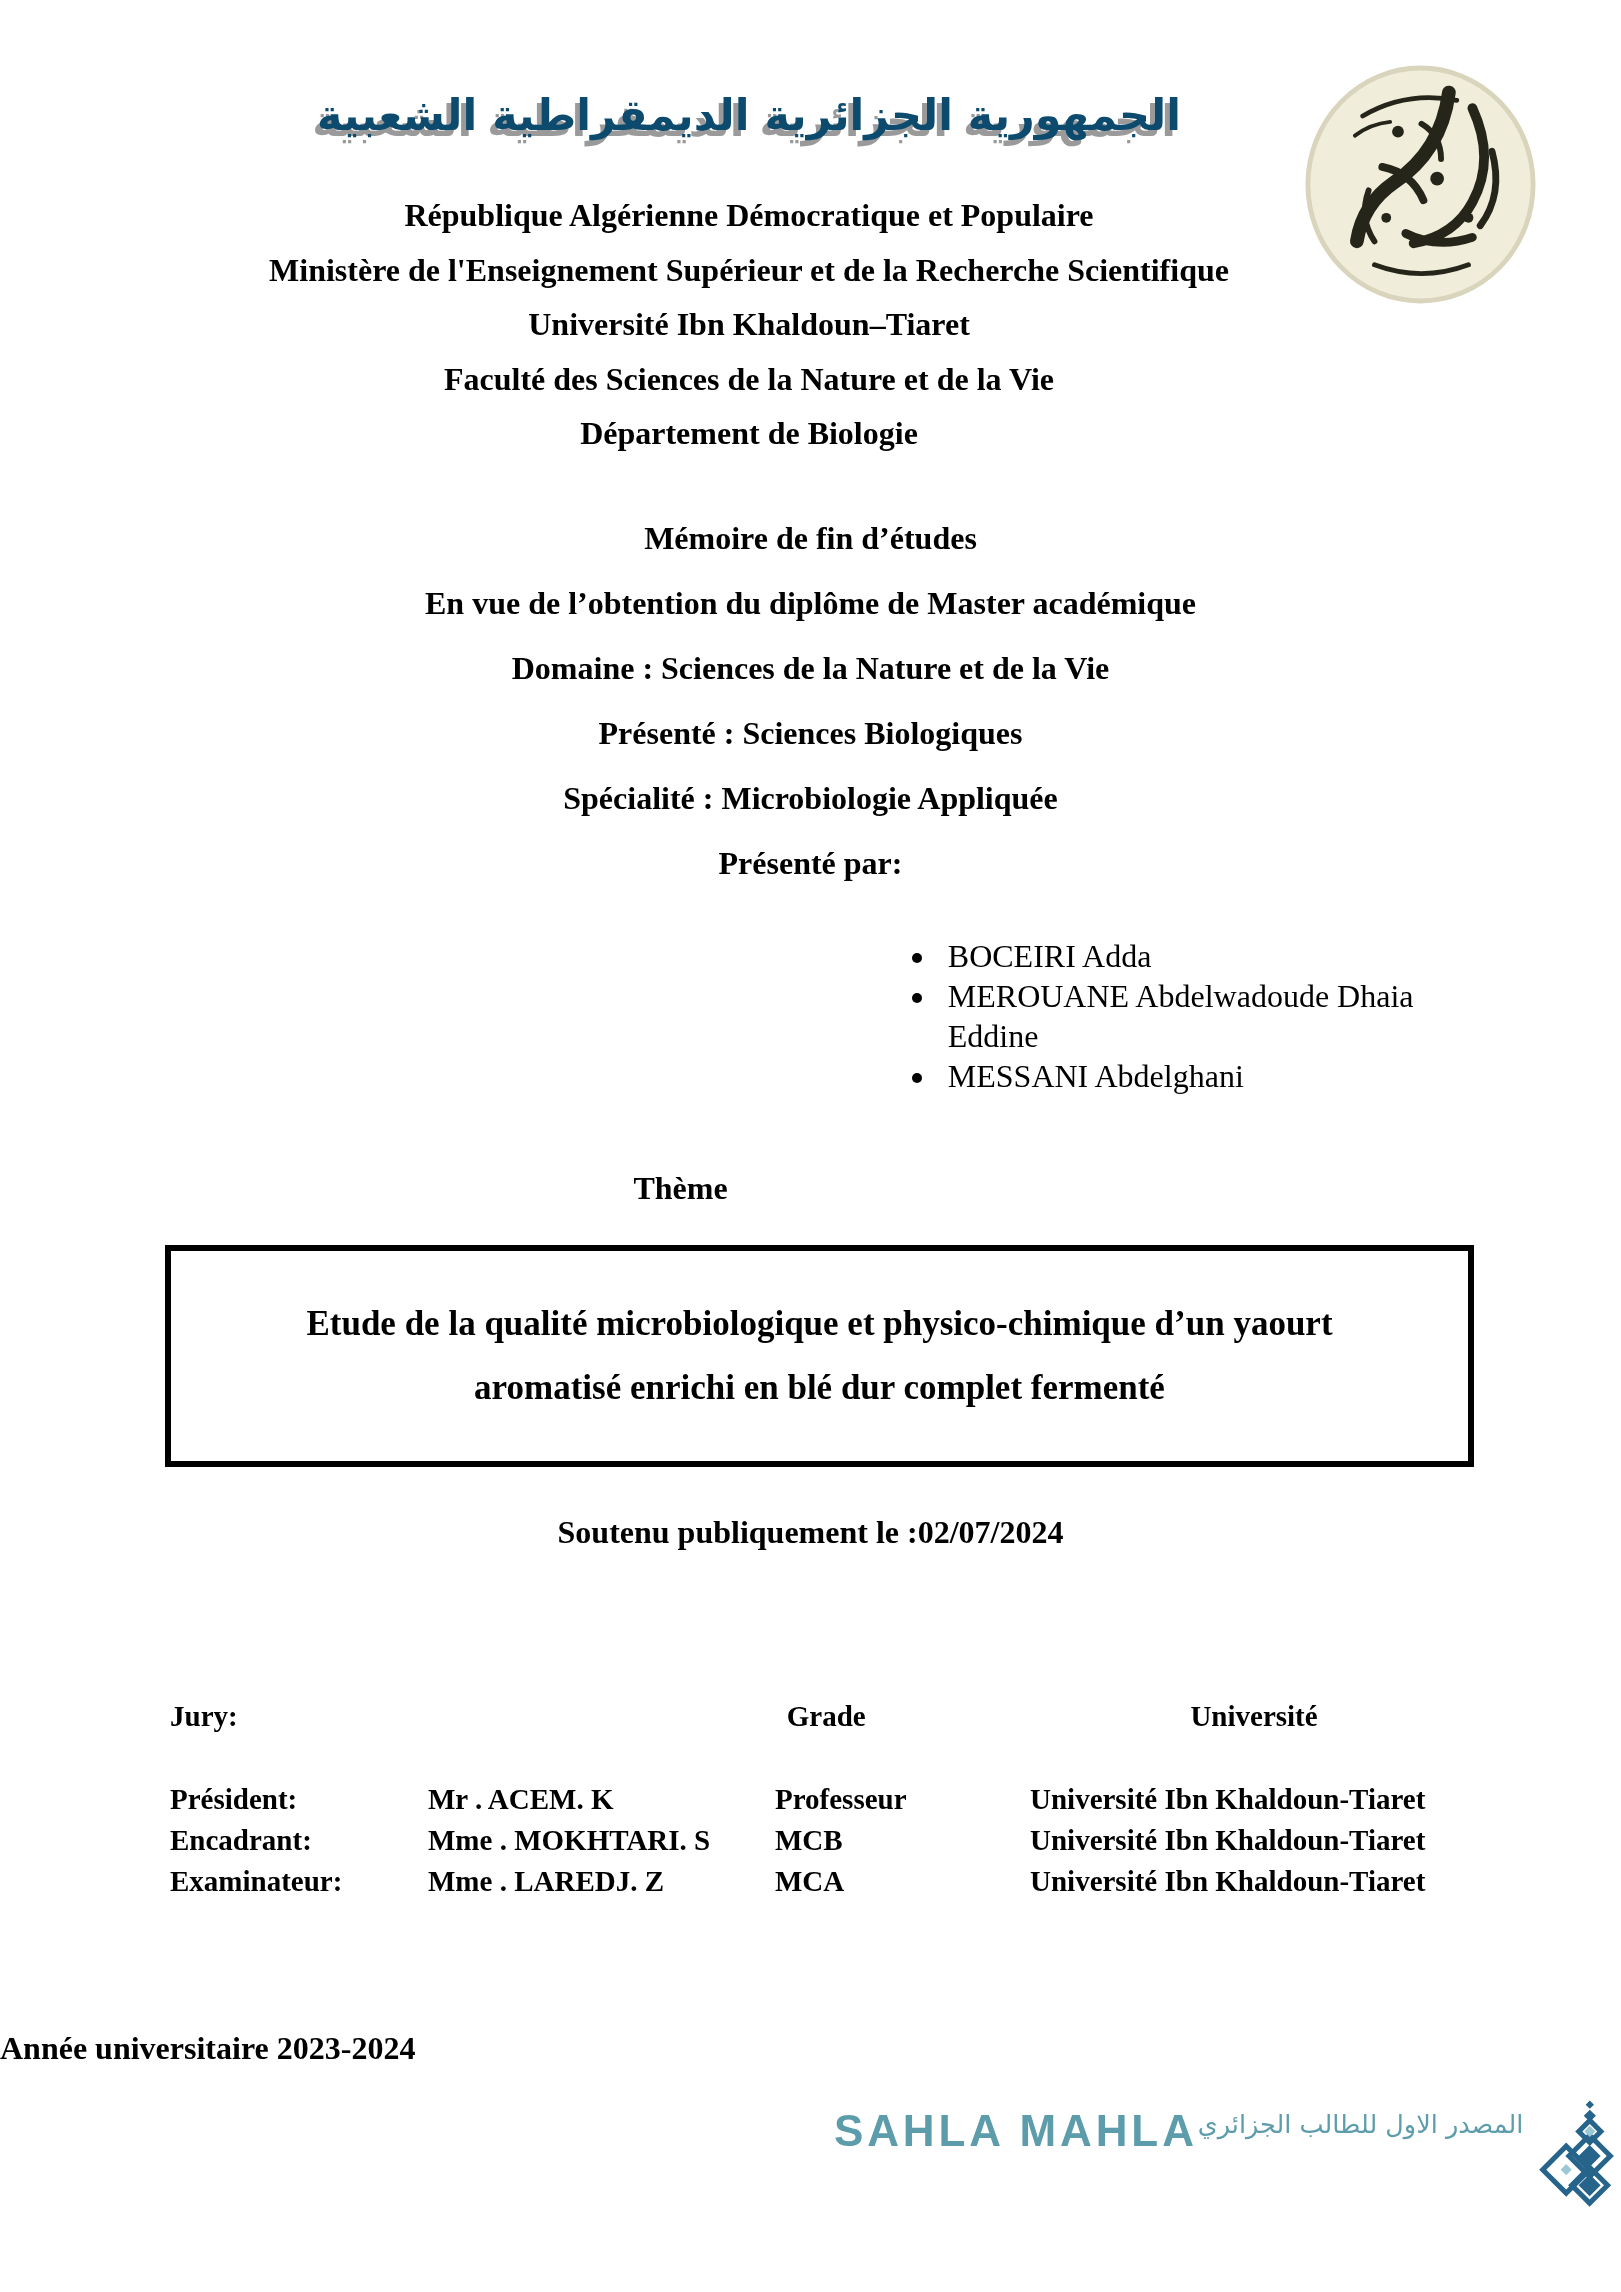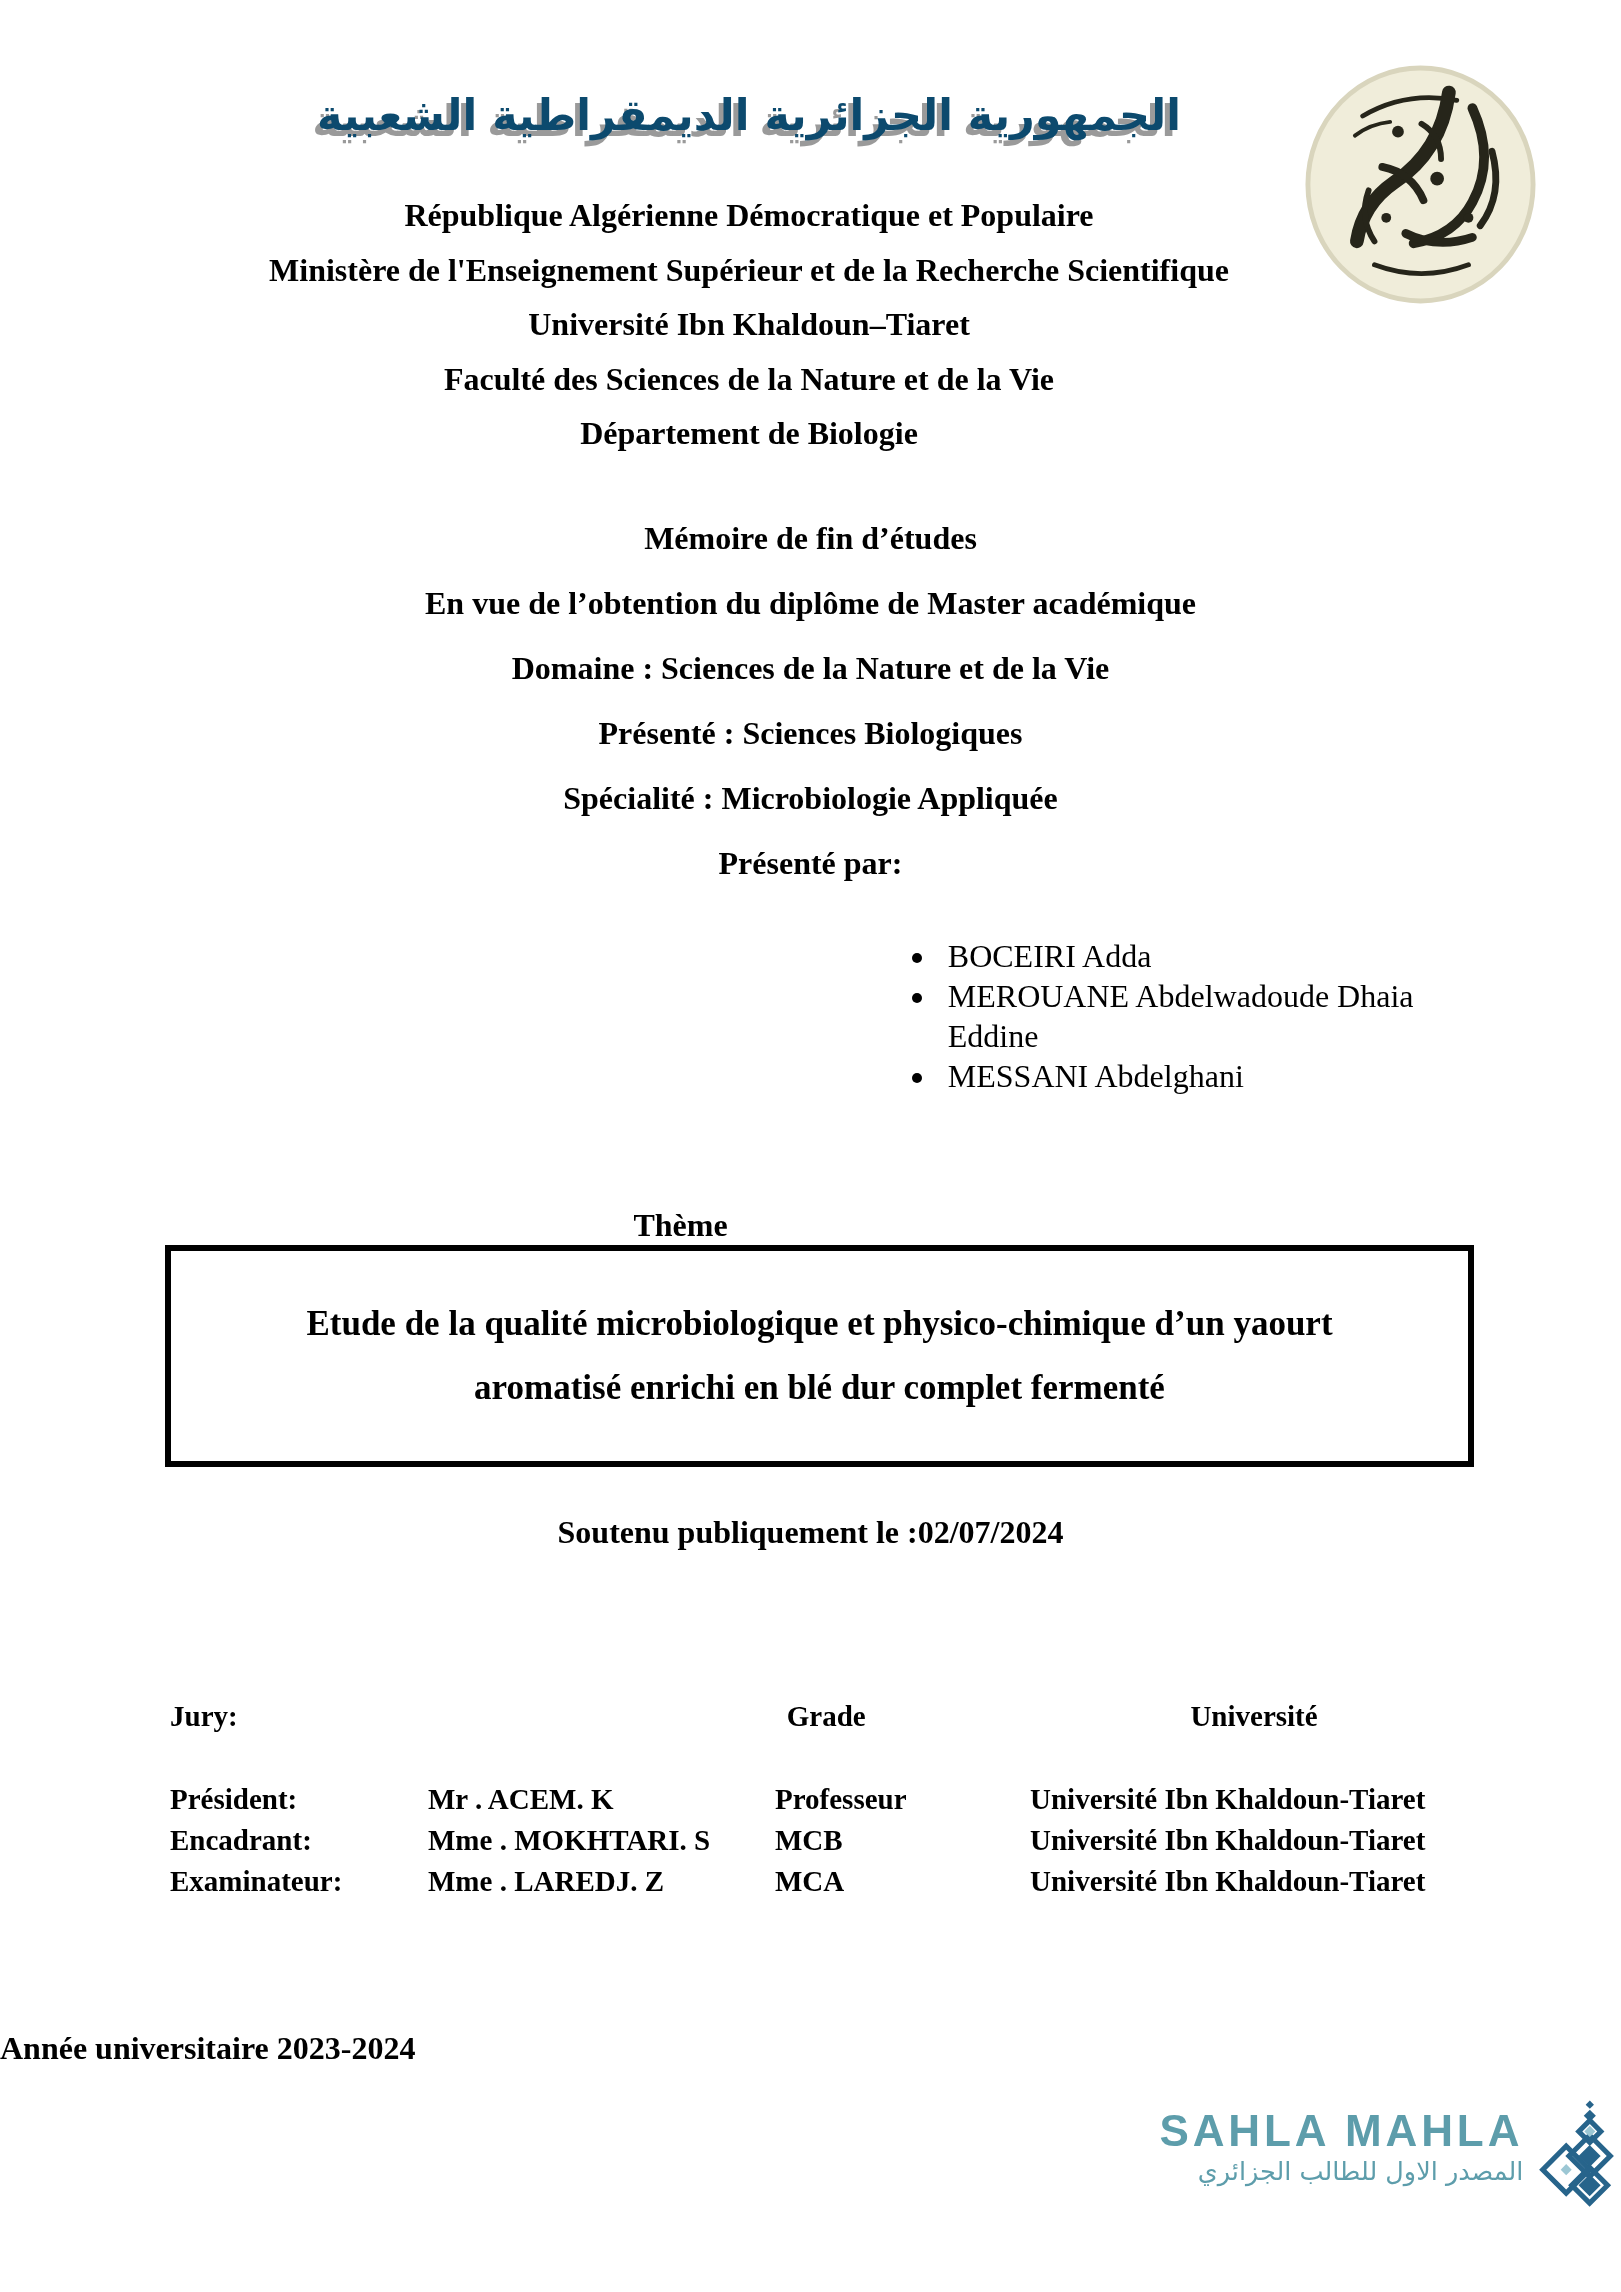--- a/index.html
+++ b/index.html
@@ -31,21 +31,21 @@
   }
   .memoir-block .line{margin-bottom:32px;}
   .authors{
     position:absolute;top:936px;left:887px;width:573px;
     margin:0;padding:0 0 0 51px;
     font-size:32px;line-height:40px;font-weight:normal;
     list-style:disc;
   }
   .authors li{padding-left:9.8px;margin:0;}
   .theme-label{
-    position:absolute;top:1209px;left:0;width:1361px;
+    position:absolute;top:1172px;left:0;width:1361px;
     text-align:center;font-weight:bold;font-size:32px;line-height:33px;
   }
   .theme-box{
     position:absolute;top:1245px;left:165px;width:1309px;height:222px;
     box-sizing:border-box;border:6.9px solid #000;
     display:flex;flex-direction:column;justify-content:center;align-items:center;
     gap:28px;
     font-weight:bold;font-size:35px;line-height:36px;text-align:center;
     background:#fff;
   }
@@ -66,21 +66,21 @@
   .jury-grid .c3h{padding-left:11.8px;}
   .jury-grid .c4h{text-align:center;}
   .year{
     position:absolute;top:2032px;left:0;width:1415px;
     text-align:left;font-weight:bold;font-size:32px;line-height:33px;
   }
   .brand{
     position:absolute;top:2107px;right:5.9px;
     display:flex;align-items:flex-start;gap:9.8px;
   }
-  .brand-text{display:flex;flex-direction:column;align-items:flex-end;}
+  .brand-text{display:flex;flex-direction:row;align-items:flex-start;}
   .brand-wordmark{
     font-family:"Liberation Sans", sans-serif;
     font-weight:700;font-size:44px;line-height:47px;
     letter-spacing:3.9px;color:#5d9dab;white-space:nowrap;
   }
   .brand-tagline{
     font-family:"DejaVu Sans", sans-serif;
     font-size:25.5px;line-height:35px;color:#5d9dab;white-space:nowrap;
   }
   .brand-icon{width:82px;height:112px;margin-top:-7.8px;}

